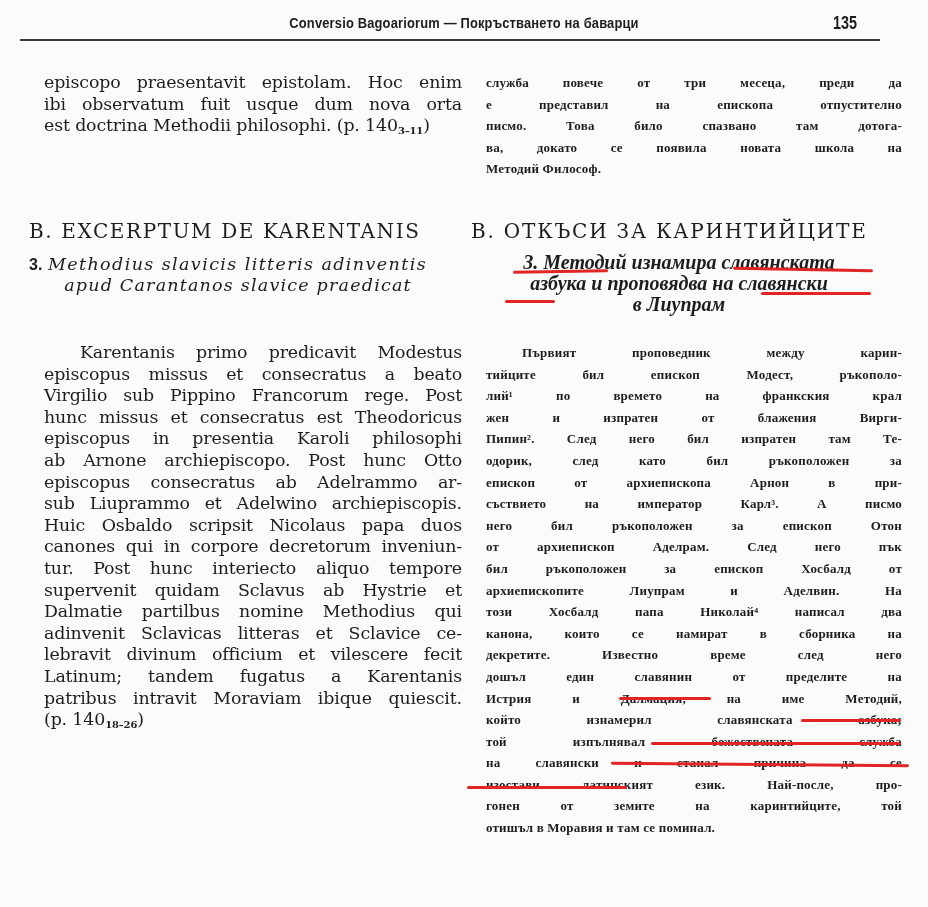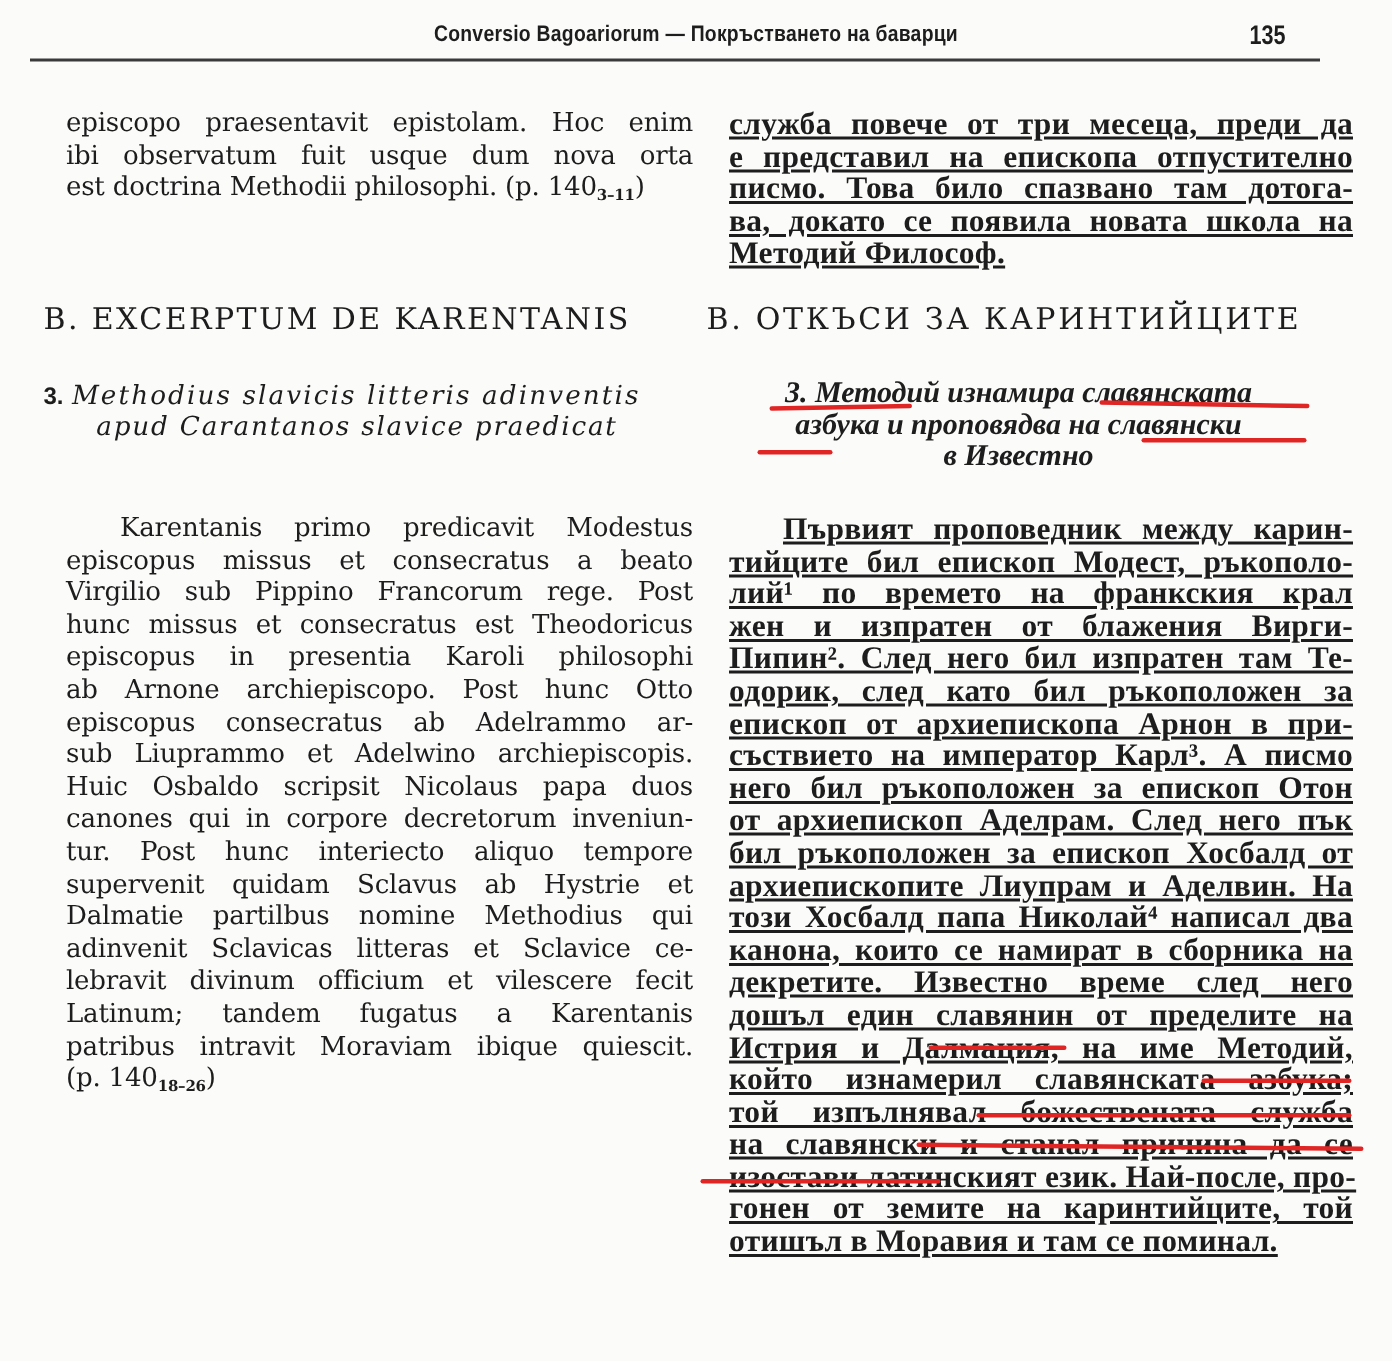--- a/index.html
+++ b/index.html
@@ -26,25 +26,25 @@
     position: absolute; left: 20px; right: 48px; top: 39px; height: 2px; background: #3a3a3a;
   }
   .col { position: absolute; top: 0; }
   .col-left { left: 29px; width: 418px; }
   .col-right { left: 471px; width: 416px; }
   .para {
     position: absolute; font-size: 17.4px; line-height: 21.6px; text-align: justify;
     letter-spacing: -0.15px;
     margin-left: 15px;
   }
-  .para.cyr { font-family: "Liberation Serif", serif; font-size: 21px; font-weight: bold; letter-spacing: 0.2px; text-decoration: underline; }
+  .para.cyr { font-family: "Liberation Serif", serif; font-size: 13px; font-weight: bold; letter-spacing: 0.2px; }
   .para .line { display: block; text-align: justify; text-align-last: justify; white-space: nowrap; }
   .para .line.last { text-align-last: left; }
   .section-title {
-    position: absolute; font-size: 20px; letter-spacing: 1.6px; white-space: nowrap;
+    position: absolute; font-size: 20px; letter-spacing: 1.6px; white-space: nowrap; margin-top: 19px;
   }
   .subtitle {
     position: absolute; font-style: italic; font-size: 17.5px; line-height: 21px; text-align: center;
   }
   .subtitle.cyr { font-family: "Liberation Serif", serif; font-weight: bold; font-size: 20px; font-style: italic; }
   sub { font-size: 10px; vertical-align: -3px; font-weight: bold; }
   .mark {
     position: absolute; height: 3px; background: #e02525; border-radius: 2px;
   }
 </style>
@@ -101,21 +101,21 @@
     <span class="line">писмо. Това било спазвано там дотога-</span>
     <span class="line">ва, докато се появила новата школа на</span>
     <span class="line last">Методий Философ.</span>
   </div>
 
   <div class="section-title" style="top:200px; left:0; letter-spacing:1.8px;">В. ОТКЪСИ ЗА КАРИНТИЙЦИТЕ</div>
 
   <div class="subtitle cyr" style="top:252px; left:0; width:416px;">
     <span style="display:block;">3. Методий изнамира славянската</span>
     <span style="display:block;">азбука и проповядва на славянски</span>
-    <span style="display:block;">в Известно</span>
+    <span style="display:block;">в Лиупрам</span>
   </div>
 
   <div class="mark" style="top:270px; left:42px; width:95px; transform:rotate(-1deg);"></div>
   <div class="mark" style="top:268px; left:262px; width:140px; transform:rotate(1deg);"></div>
   <div class="mark" style="top:292px; left:290px; width:110px;"></div>
   <div class="mark" style="top:300px; left:34px; width:50px;"></div>
 
   <div class="para cyr" style="top:342px; width:416px;">
     <span class="line" style="padding-left:36px;">Първият проповедник между карин-</span>
     <span class="line">тийците бил епископ Модест, ръкополо-</span>

